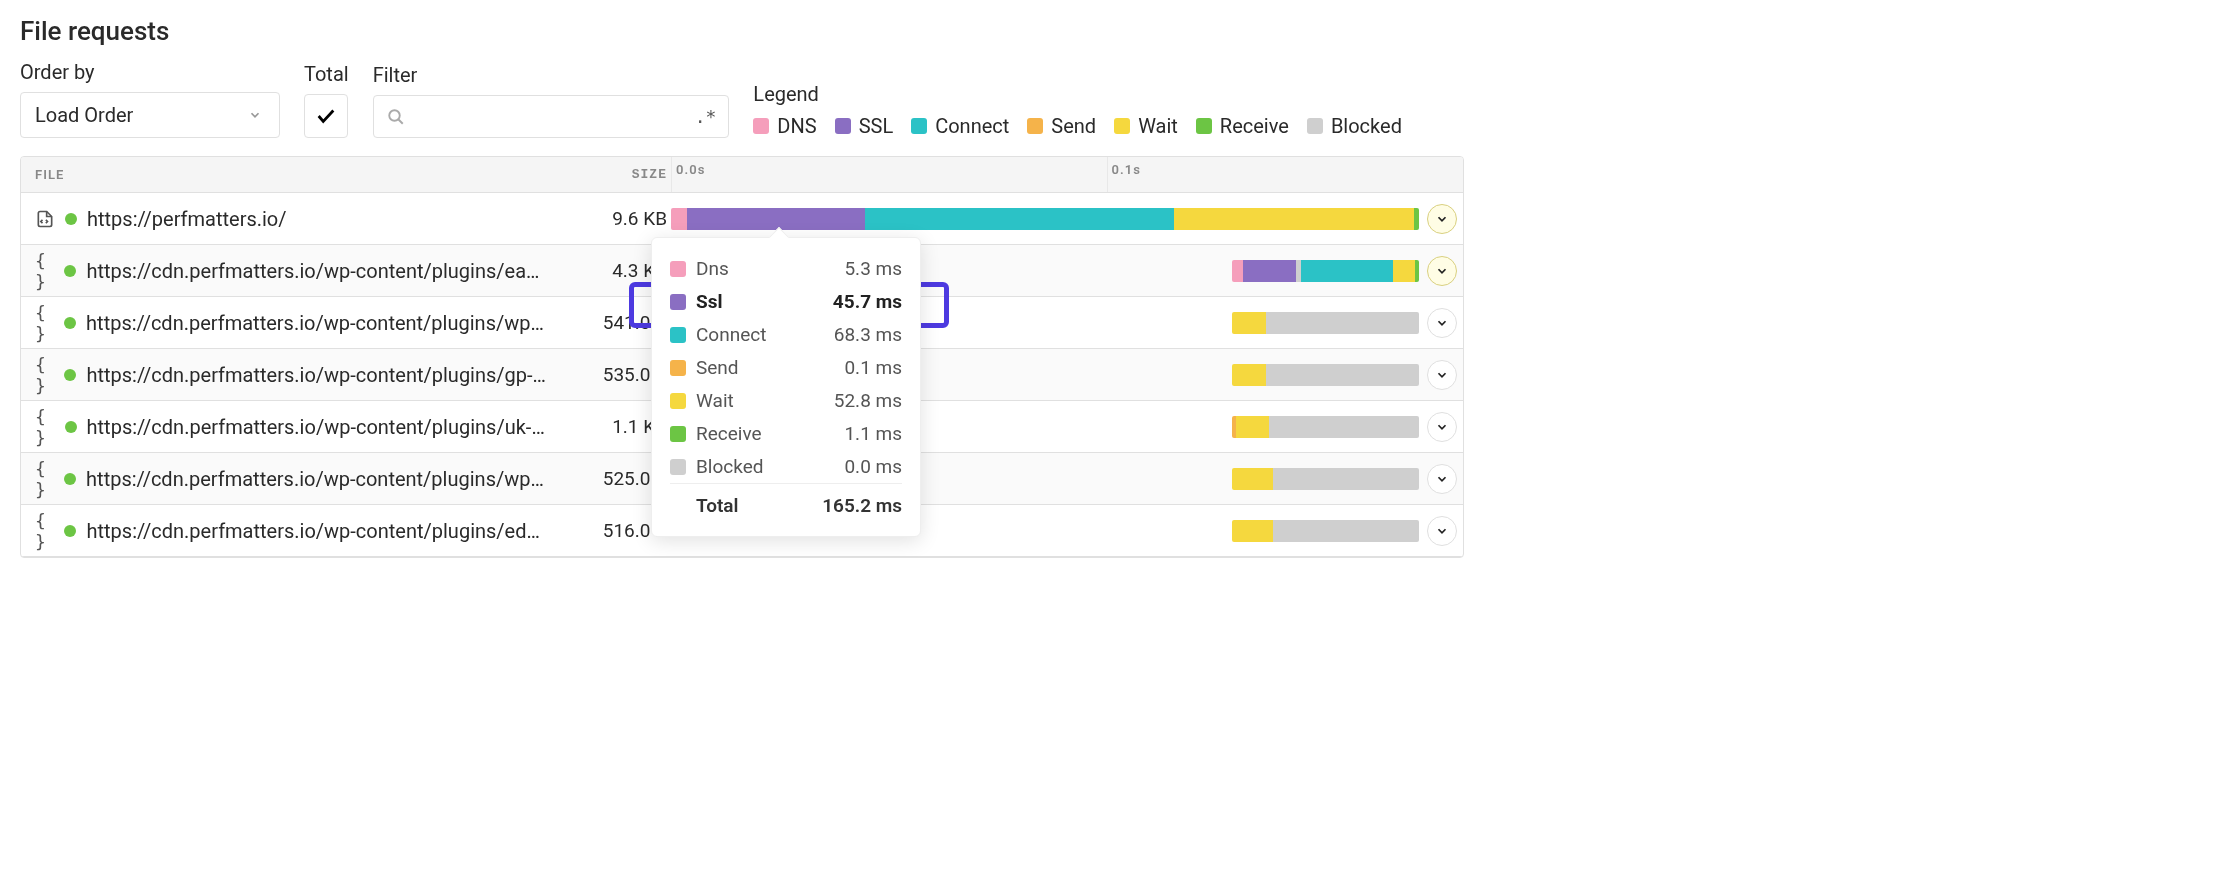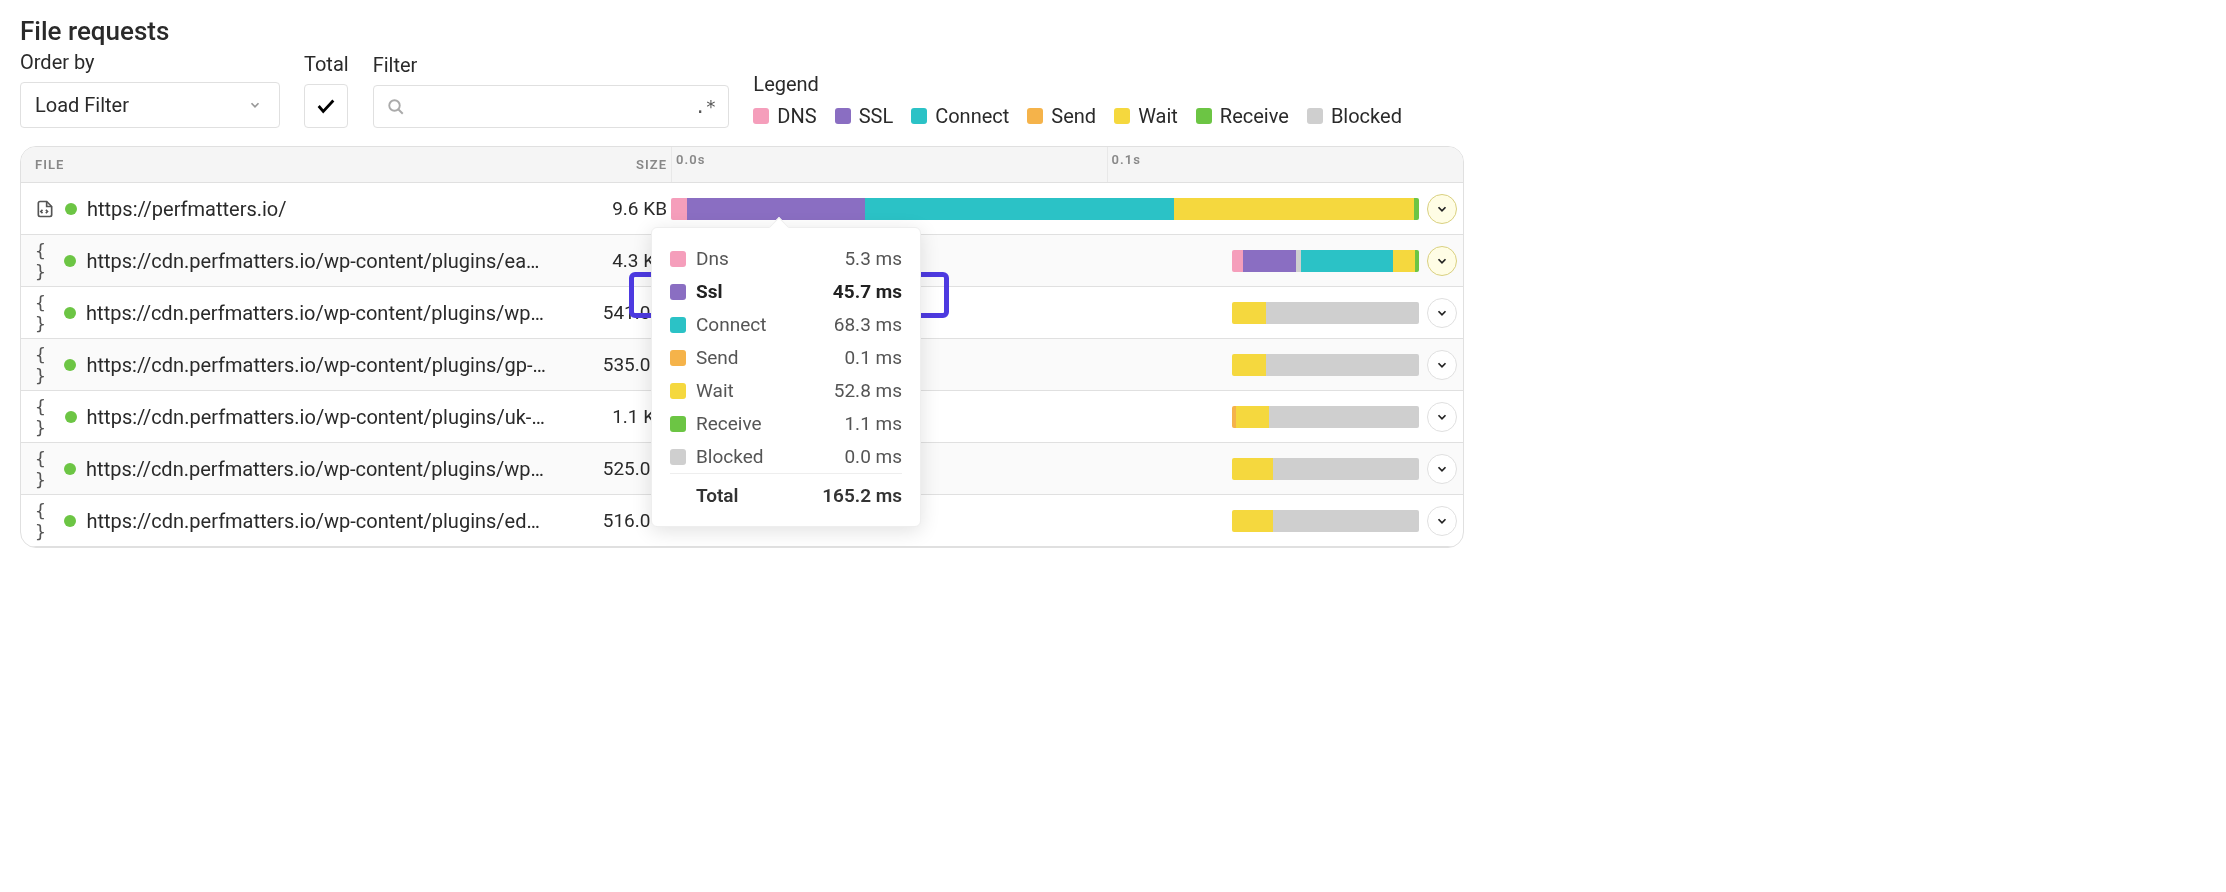--- a/index.html
+++ b/index.html
@@ -19,21 +19,21 @@
   }
   * { box-sizing: border-box; }
   body {
     margin: 0;
     padding: 16px 20px;
     font-family: -apple-system, BlinkMacSystemFont, "Segoe UI", Roboto, Helvetica, Arial, sans-serif;
     font-size: 20px;
     color: var(--text);
     width: 1484px;
   }
-  h2.title { margin: 0 0 4px; font-weight: 500; font-size: 26px; }
+  h2.title { margin: 0 0 14px; font-weight: 500; font-size: 26px; }
   .controls { display: flex; gap: 24px; align-items: flex-end; margin-bottom: 18px; flex-wrap: wrap; }
   .ctrl-group label { display: block; font-size: 20px; margin-bottom: 8px; }
   .select {
     border: 1px solid var(--border); border-radius: 4px; padding: 10px 14px;
     display: flex; align-items: center; justify-content: space-between;
     min-width: 260px; font-size: 20px; background: #fff; cursor: pointer;
   }
   .checkbox-box {
     width: 44px; height: 44px; border: 1px solid var(--border); border-radius: 4px;
     display: flex; align-items: center; justify-content: center; cursor: pointer;
@@ -41,21 +41,21 @@
   .filter-box {
     border: 1px solid var(--border); border-radius: 4px; padding: 8px 12px;
     display: flex; align-items: center; gap: 10px; min-width: 340px;
   }
   .filter-box input {
     flex: 1; border: none; outline: none; font-size: 20px; background: transparent;
   }
   .filter-regex { font-size: 18px; color: #555; font-family: monospace; }
   .legend { display: flex; align-items: center; gap: 8px; flex-wrap: wrap; font-size: 20px; }
   .swatch { width: 16px; height: 16px; border-radius: 3px; display: inline-block; }
-  .table { border: 1px solid var(--border); border-radius: 16px; overflow: hidden; }
+  .table { border: 1px solid var(--border); border-radius: 4px; overflow: hidden; }
   .thead, .row { display: flex; align-items: stretch; }
   .thead { background: var(--header-bg); font-size: 13px; letter-spacing: 0.08em; color: #888; font-weight: 600; border-bottom: 1px solid var(--border); position: relative; }
   .col-file { width: 540px; padding: 10px 14px; display: flex; align-items: center; gap: 10px; }
   .col-size { width: 110px; padding: 10px 4px; text-align: right; display: flex; align-items: center; justify-content: flex-end; }
   .col-chart { flex: 1; position: relative; }
   .row { border-bottom: 1px solid var(--border); min-height: 52px; }
   .row:nth-child(even) { background: var(--row-alt); }
   .icon-box { width: 20px; height: 20px; display: inline-flex; align-items: center; justify-content: center; color: #555; }
   .dot { width: 12px; height: 12px; border-radius: 50%; background: #6cc544; flex: 0 0 auto; }
   .url { white-space: nowrap; overflow: hidden; text-overflow: ellipsis; font-size: 20px; }
@@ -67,21 +67,21 @@
     position: absolute; right: 6px; top: 50%; transform: translateY(-50%);
     width: 30px; height: 30px; border-radius: 50%; border: 1px solid var(--border);
     background: #fff; display: flex; align-items: center; justify-content: center; cursor: pointer;
   }
   .expand-btn.over-bar {
     border: 1px solid #d9d080; background: #fffde5;
   }
   .axis-tick { position: absolute; top: 0; bottom: 0; border-left: 1px solid #e8e8e8; font-size: 13px; color: #888; }
   .axis-tick span { position: absolute; top: 5px; left: 4px; }
   .thead .col-file { text-transform: uppercase; }
-  .thead .col-size { text-transform: uppercase; }
+  .thead .col-size { text-transform: uppercase; font-family: Liberation Mono, monospace; }
   
   .tooltip {
     position: absolute; z-index: 20; background: #fff; border: 1px solid #eee;
     border-radius: 6px; box-shadow: 0 4px 20px rgba(0,0,0,0.12);
     padding: 14px 18px; width: 270px; font-size: 19px; color: #555;
   }
   .tooltip .trow { display: flex; align-items: center; justify-content: space-between; padding: 5px 0; }
   .tooltip .tlabel { display: flex; align-items: center; gap: 10px; }
   .tooltip .trow.total { border-top: 1px solid #eee; margin-top: 0; padding-top: 10px; font-weight: 600; color: #333; }
   .tooltip .trow.hl { font-weight: 700; color: #222; }
@@ -98,21 +98,21 @@
 </style>
 </head>
 <body>
 
 <h2 class="title">File requests</h2>
 
 <div class="controls">
   <div class="ctrl-group">
     <label>Order by</label>
     <div class="select">
-      <span>Load Filter</span>
+      <span>Load Order</span>
       <span class="icon-box">
         <svg width="14" height="14" viewBox="0 0 24 24" fill="none" stroke="#999" stroke-width="3">
             <polyline points="6 9 12 15 18 9"></polyline>
           </svg>
       </span>
     </div>
   </div>
   <div class="ctrl-group">
     <label>Total</label>
     <div class="checkbox-box">

